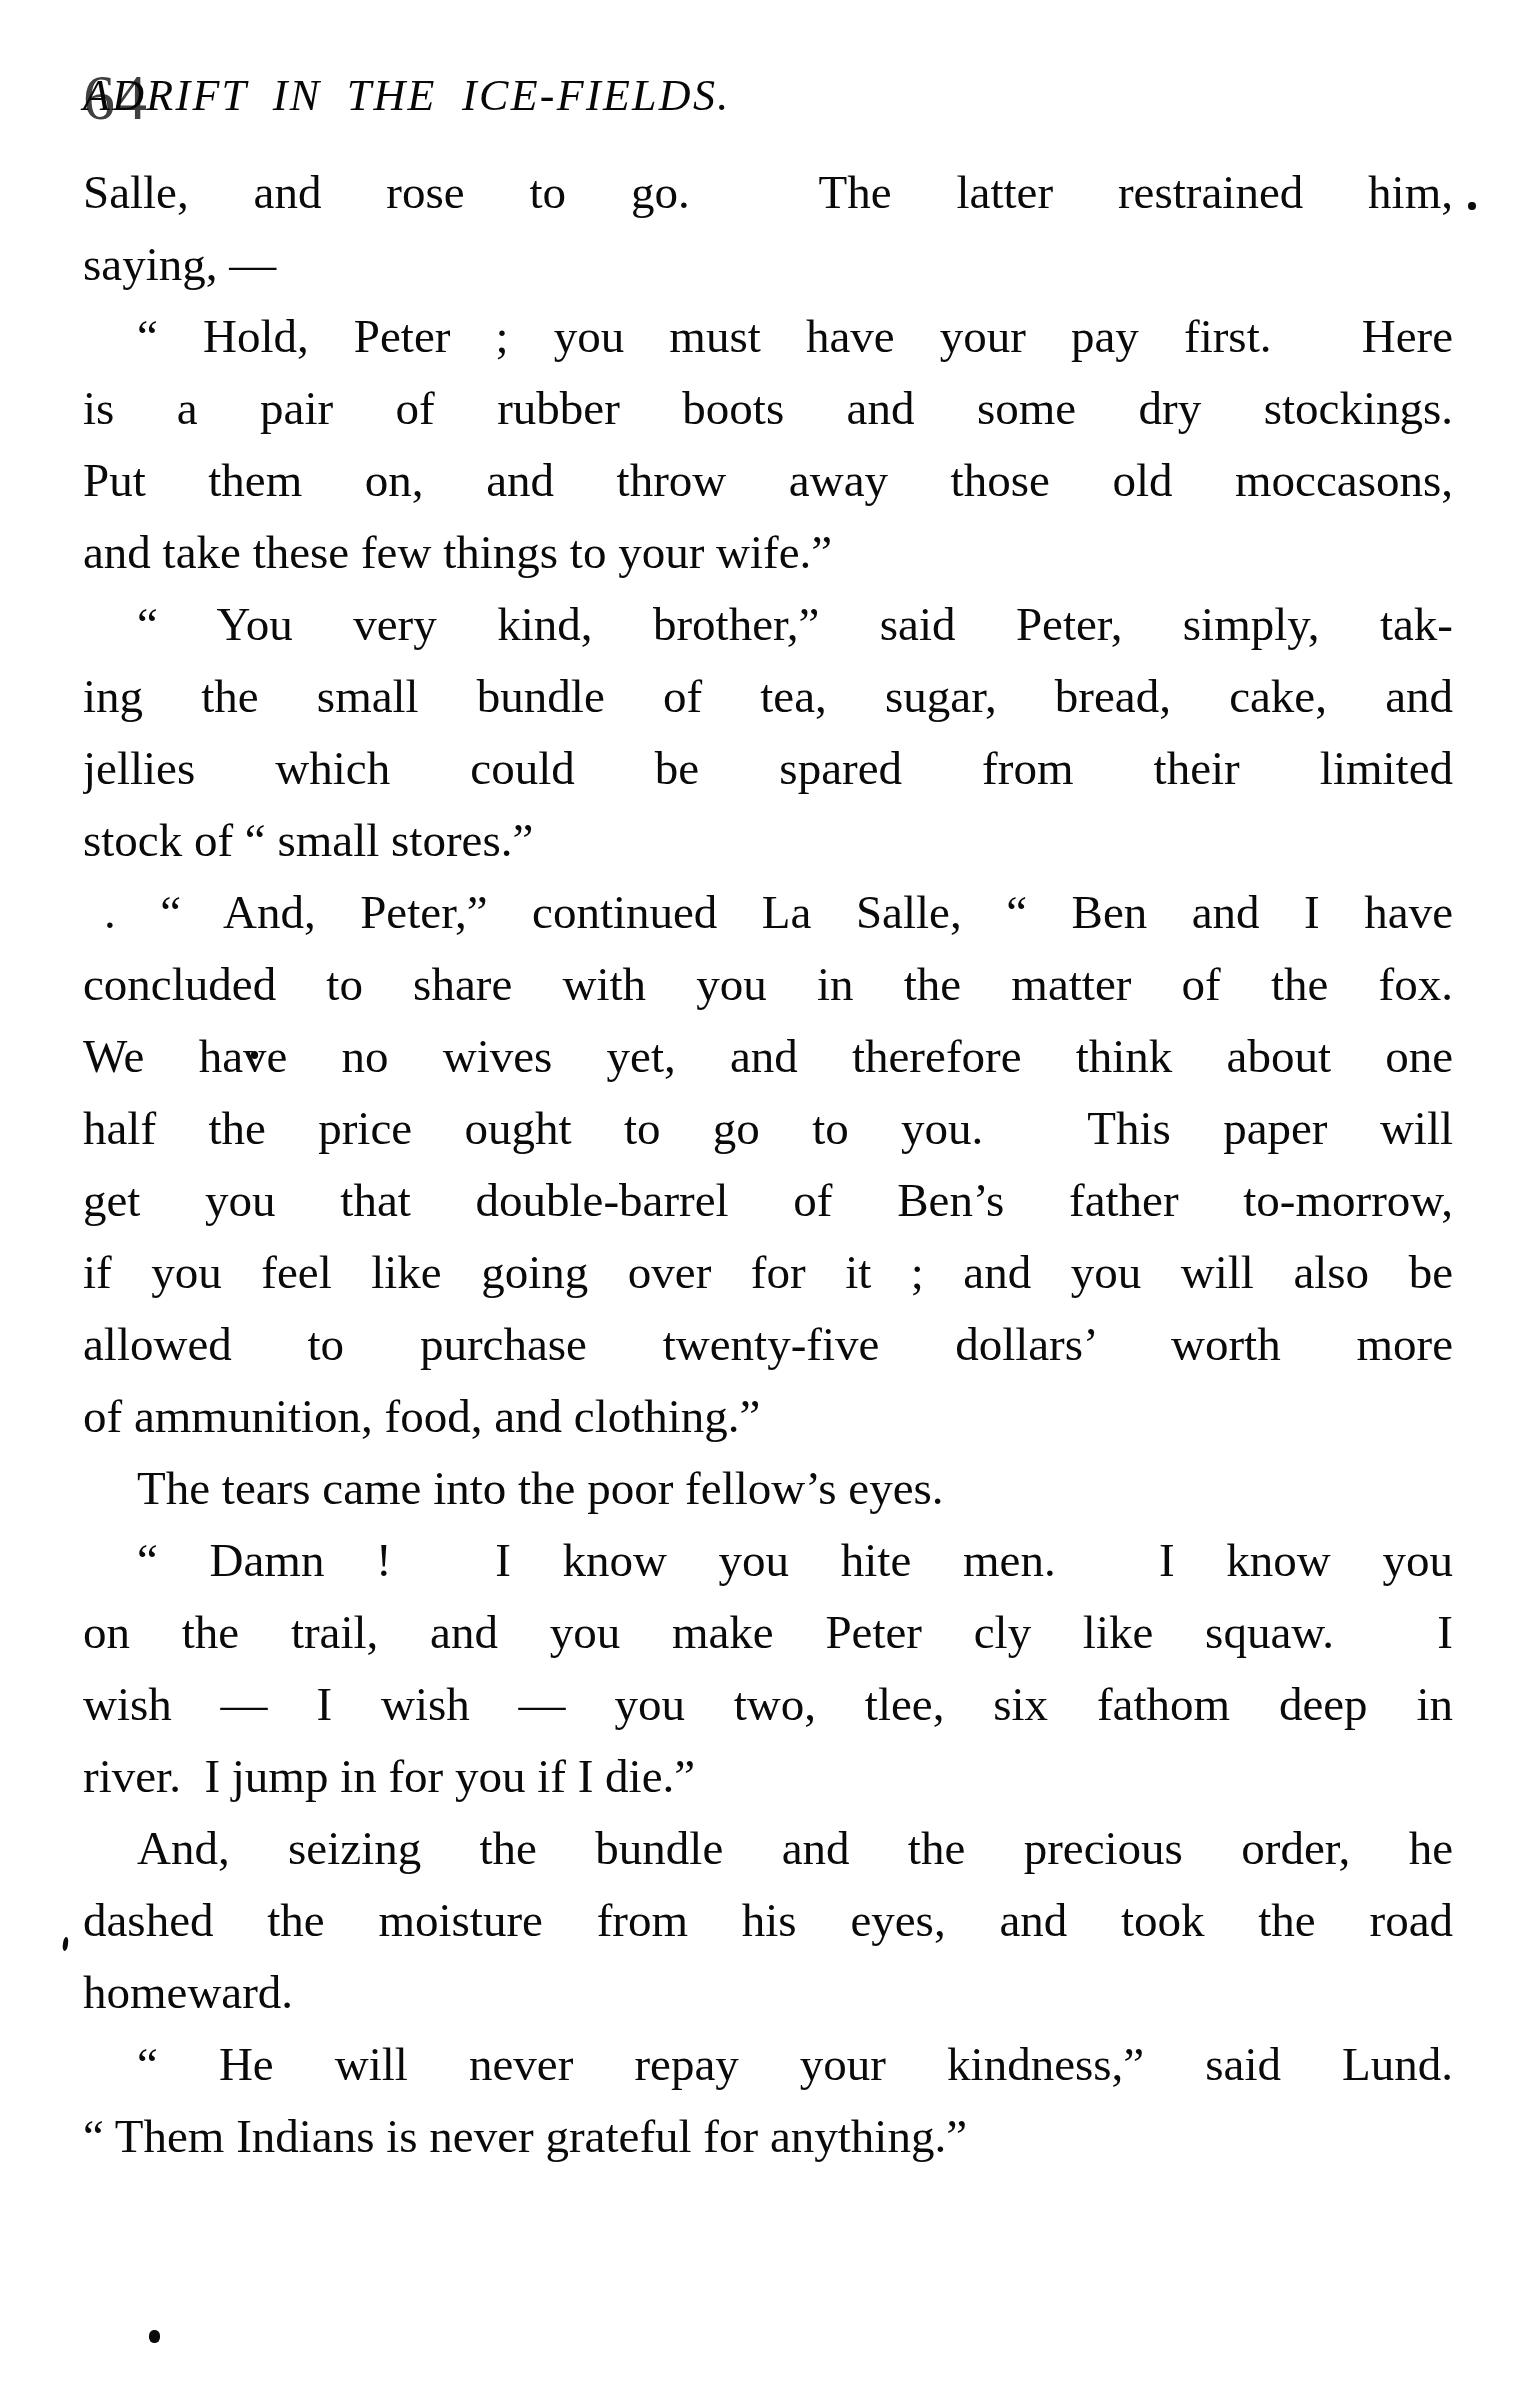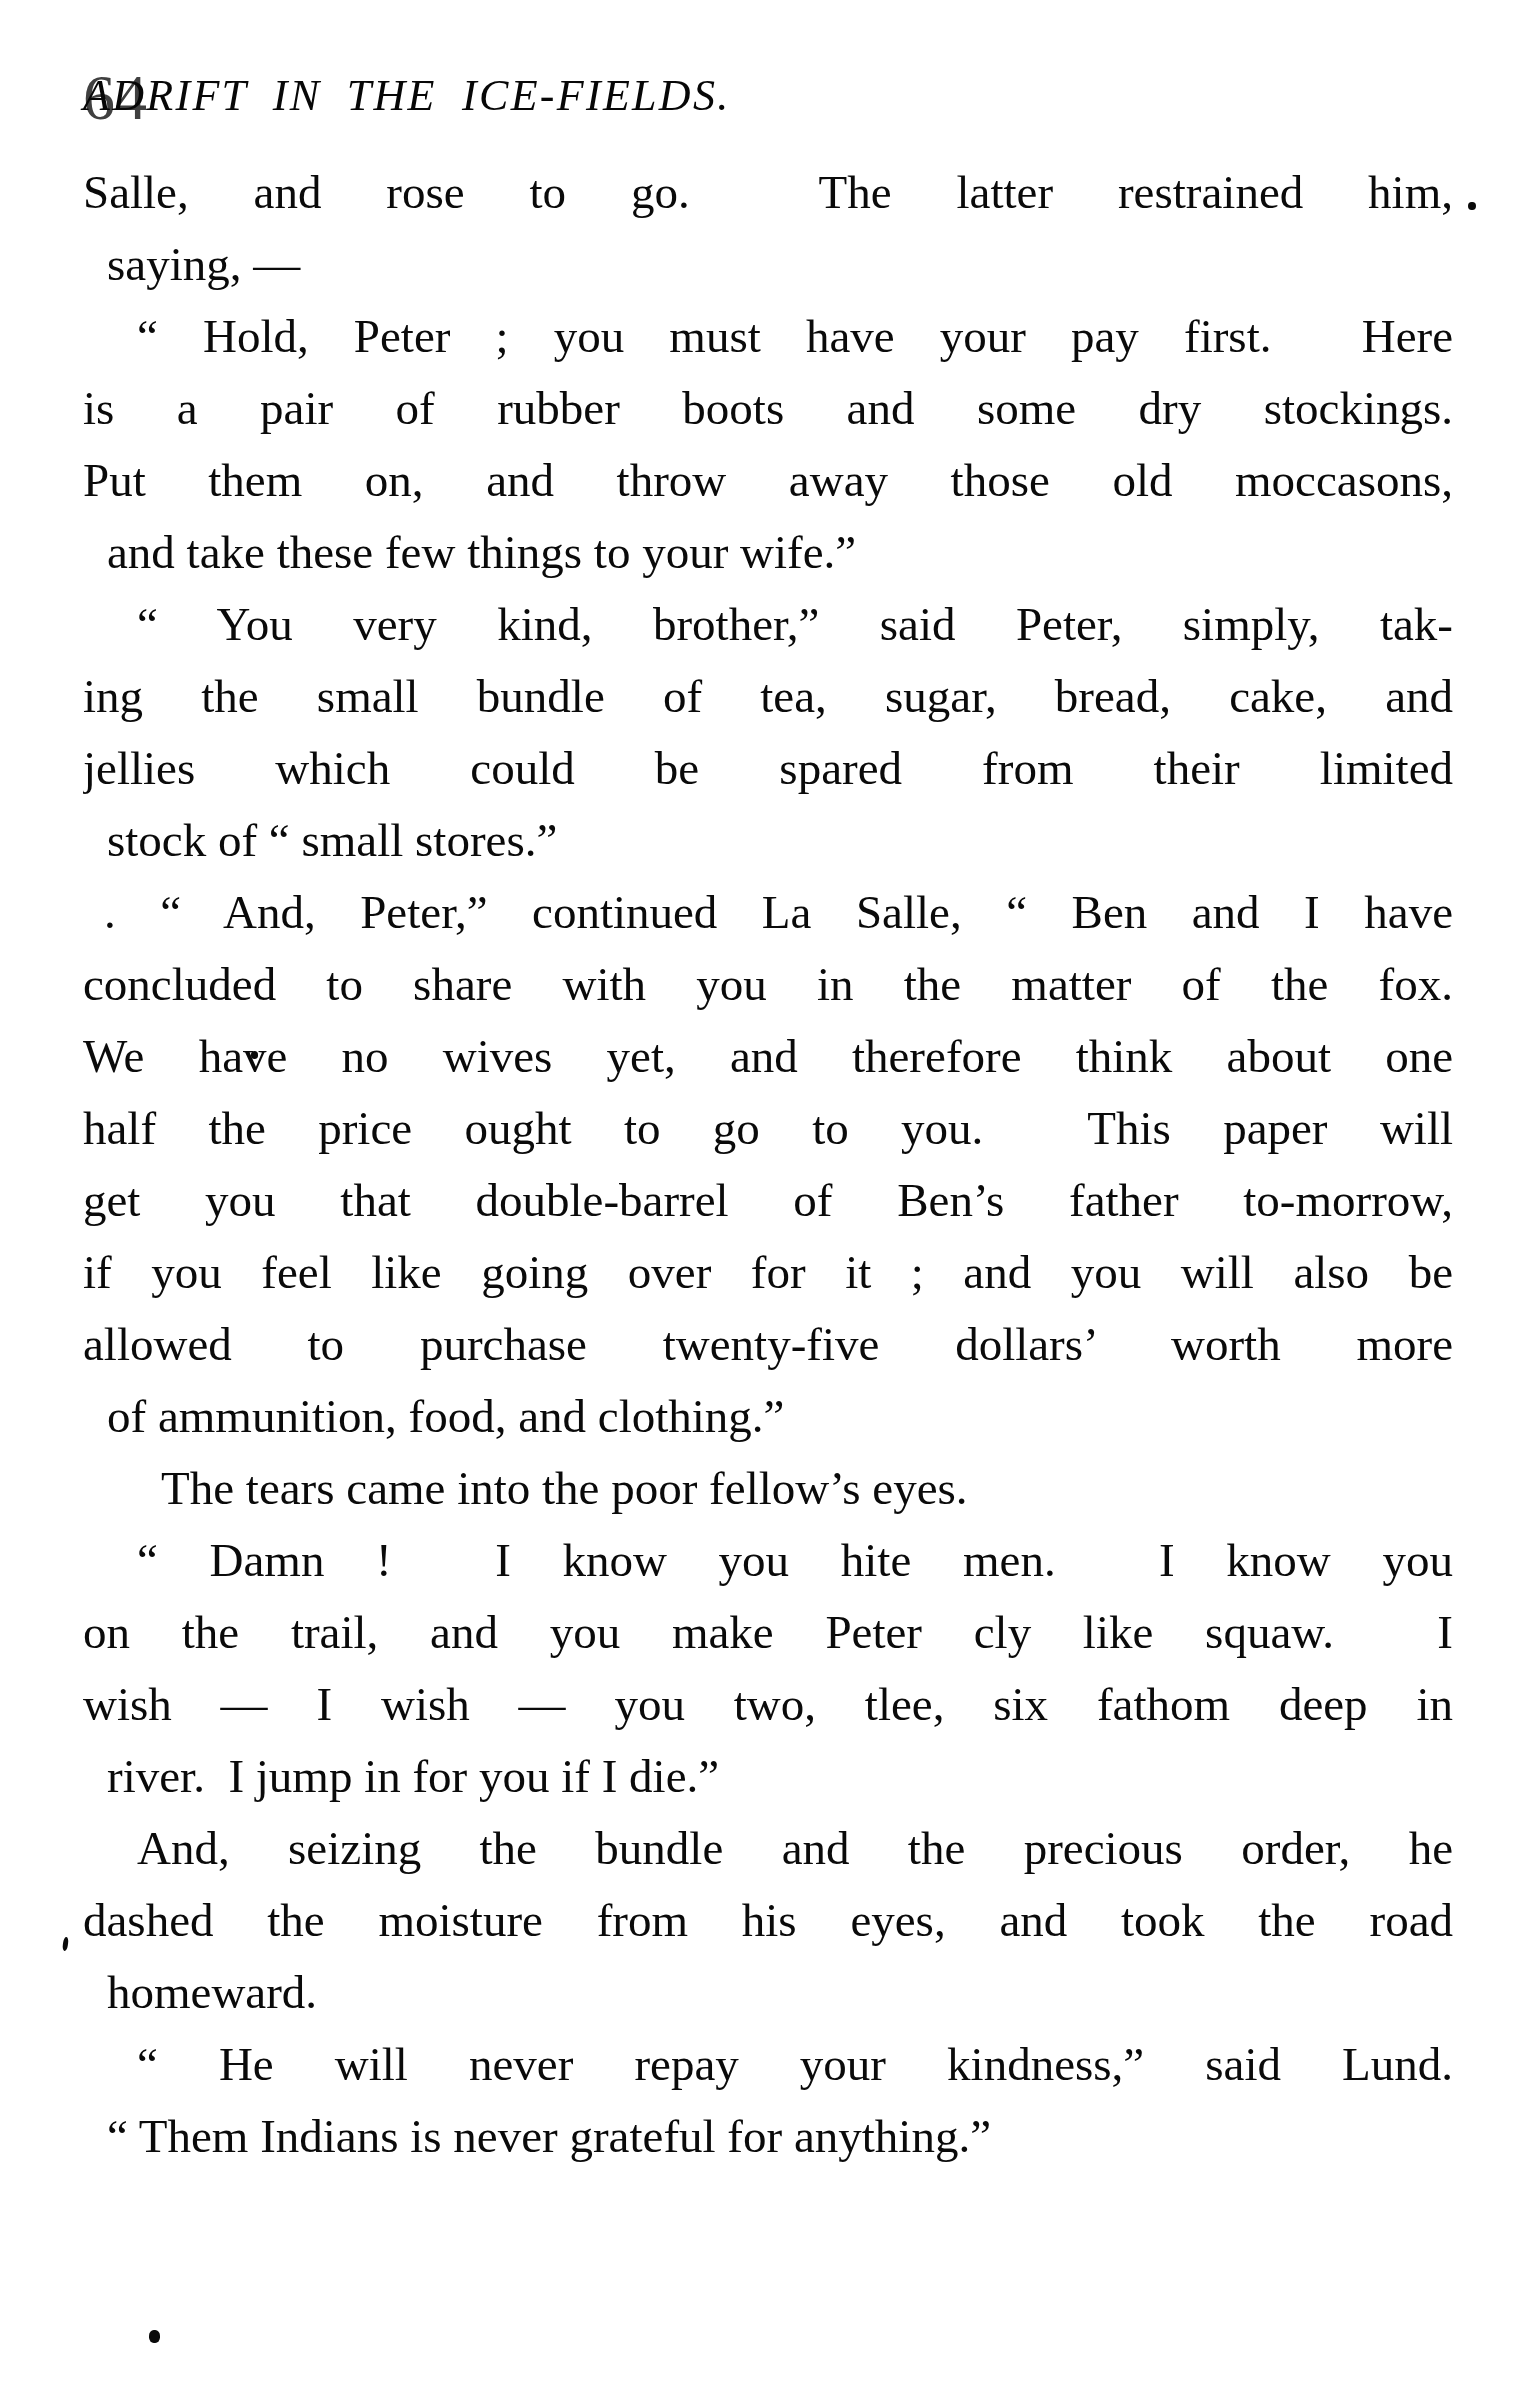--- a/index.html
+++ b/index.html
@@ -33,21 +33,21 @@
   }
   .line{
     white-space:pre-wrap;
     font-size:47px;
     line-height:72px;
     height:72px;
     overflow:hidden;
     color:#0a0a0a;
   }
   .just{text-align:justify;text-align-last:justify;}
-  .left{text-align:left;text-align-last:left;margin-left:24px;}
+  .left{text-align:left;text-align-last:left;}
   .indent{padding-left:54px;}
   .indent-sm{padding-left:21px;}
   
   .speck{position:absolute;background:#0a0a0a;border-radius:50%;}
   .speck-dot-line1{left:1468px;top:202px;width:7.5px;height:8.3px;}
   .speck-dot-no{left:251px;top:1051px;width:6.8px;height:7.5px;}
   .speck-tick{left:63px;top:1937px;width:5.3px;height:13.5px;border-radius:3px/6.8px;transform:rotate(8deg);}
   .speck-blot{left:149px;top:2330px;width:10.5px;height:12.8px;border-radius:45%;}
 </style>
 </head>

